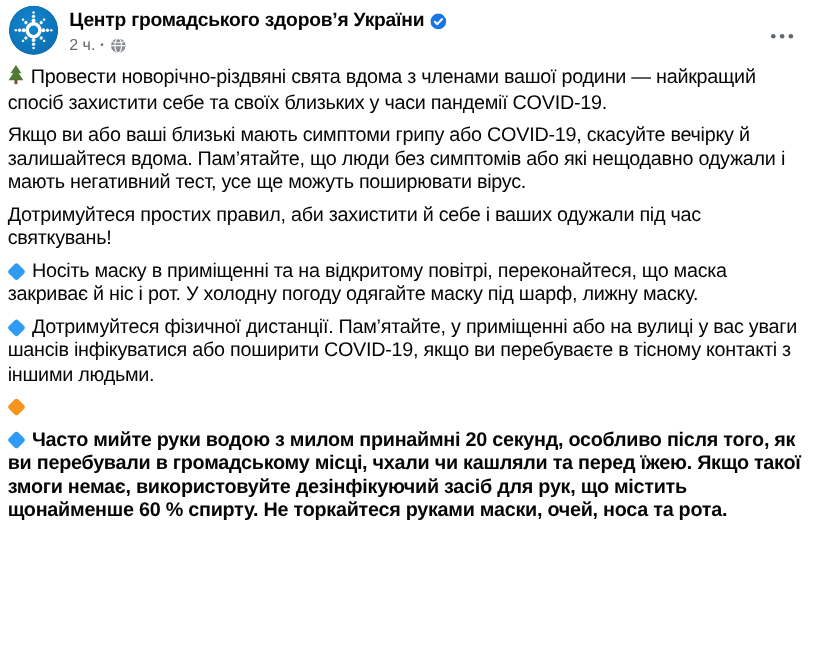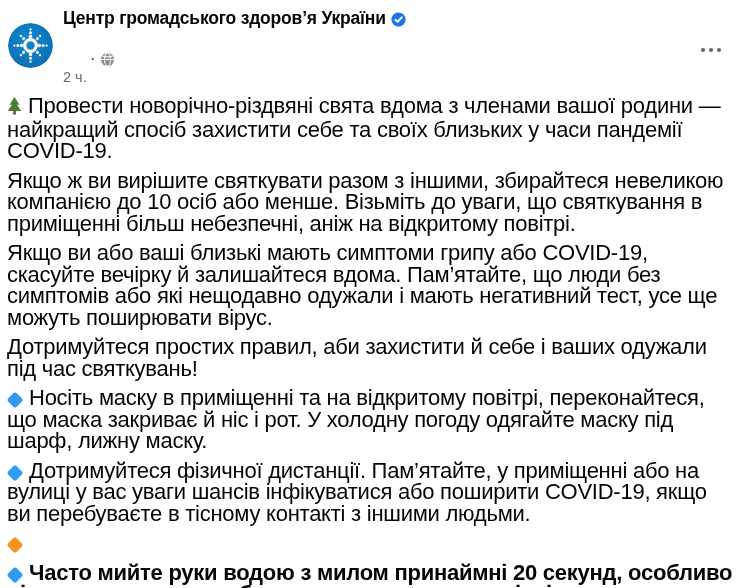--- a/index.html
+++ b/index.html
@@ -9,21 +9,21 @@
     height: 588px;
     overflow: hidden;
     font-family: "Liberation Sans", "DejaVu Sans", sans-serif;
     color: #050505;
   }
   .post-card { width: 742px; height: 588px; background: #fff; position: relative; }
 
   
   .post-header {
     display: flex;
-    align-items: center;
+    align-items: flex-end;
     padding: 5px 14px 0 8px;
   }
   .avatar-btn {
     flex: 0 0 auto;
     width: 45px; height: 45px;
     border-radius: 50%;
     overflow: hidden;
     cursor: pointer;
   }
   .avatar-btn svg { display: block; }
@@ -50,42 +50,42 @@
   .verified-badge { display: inline-flex; margin-top: 1px; }
   .meta-row {
     display: flex;
     align-items: center;
     gap: 4px;
     margin-top: 3px;
     font-size: 14.5px;
     line-height: 18px;
     color: #65676b;
   }
-  .timestamp { cursor: pointer; margin-top: 36px; }
+  .timestamp { cursor: pointer; }
   .meta-dot { font-weight: 700; }
   .globe-icon { display: inline-flex; margin-top: 1px; }
   .more-btn {
     flex: 0 0 auto;
     width: 34px; height: 34px;
     margin-top: 8px;
     border: none;
     background: transparent;
     border-radius: 50%;
     display: flex;
     align-items: center;
     justify-content: center;
     cursor: pointer;
   }
 
   
   .post-body {
     padding: 9px 8px 0 7px;
   }
   .post-body p {
-    font-size: 22px;
+    font-size: 18px;
     line-height: 21.5px;
     letter-spacing: -0.25px;
     margin-bottom: 8px;
     color: #050505;
   }
   .post-body p:last-child { margin-bottom: 0; font-weight: bold; }
 
   .tree-emoji {
     display: inline-block;
     vertical-align: -2px;
@@ -198,23 +198,20 @@
     <p>
       <span class="tree-emoji">
         <svg width="15" height="18" viewBox="0 0 16 20">
           <polygon points="8,0 13.5,8.5 2.5,8.5" fill="#4e7a33"></polygon>
           <polygon points="8,4.5 15.5,15.5 0.5,15.5" fill="#4e7a33"></polygon>
           <rect x="6.5" y="15" width="3" height="4.5" fill="#7a5230"></rect>
         </svg>
       </span><span>Провести новорічно-різдвяні свята вдома з членами вашої родини — найкращий спосіб захистити себе та своїх близьких у часи пандемії COVID-19.</span>
     </p>
 
-    <p>
-      <span>Якщо ж ви вирішите святкувати разом з іншими, збирайтеся невеликою компанією до 10 осіб або менше. Візьміть до уваги, що святкування в приміщенні більш небезпечні, аніж на відкритому повітрі.</span>
-    </p>
 
     <p>
       <span>Якщо ви або ваші близькі мають симптоми грипу або COVID-19, скасуйте вечірку й залишайтеся вдома. Пам’ятайте, що люди без симптомів або які нещодавно одужали і мають негативний тест, усе ще можуть поширювати вірус.</span>
     </p>
 
     <p>
       <span>Дотримуйтеся простих правил, аби захистити й себе і ваших одужали під час святкувань!</span>
     </p>
 
     <p>

